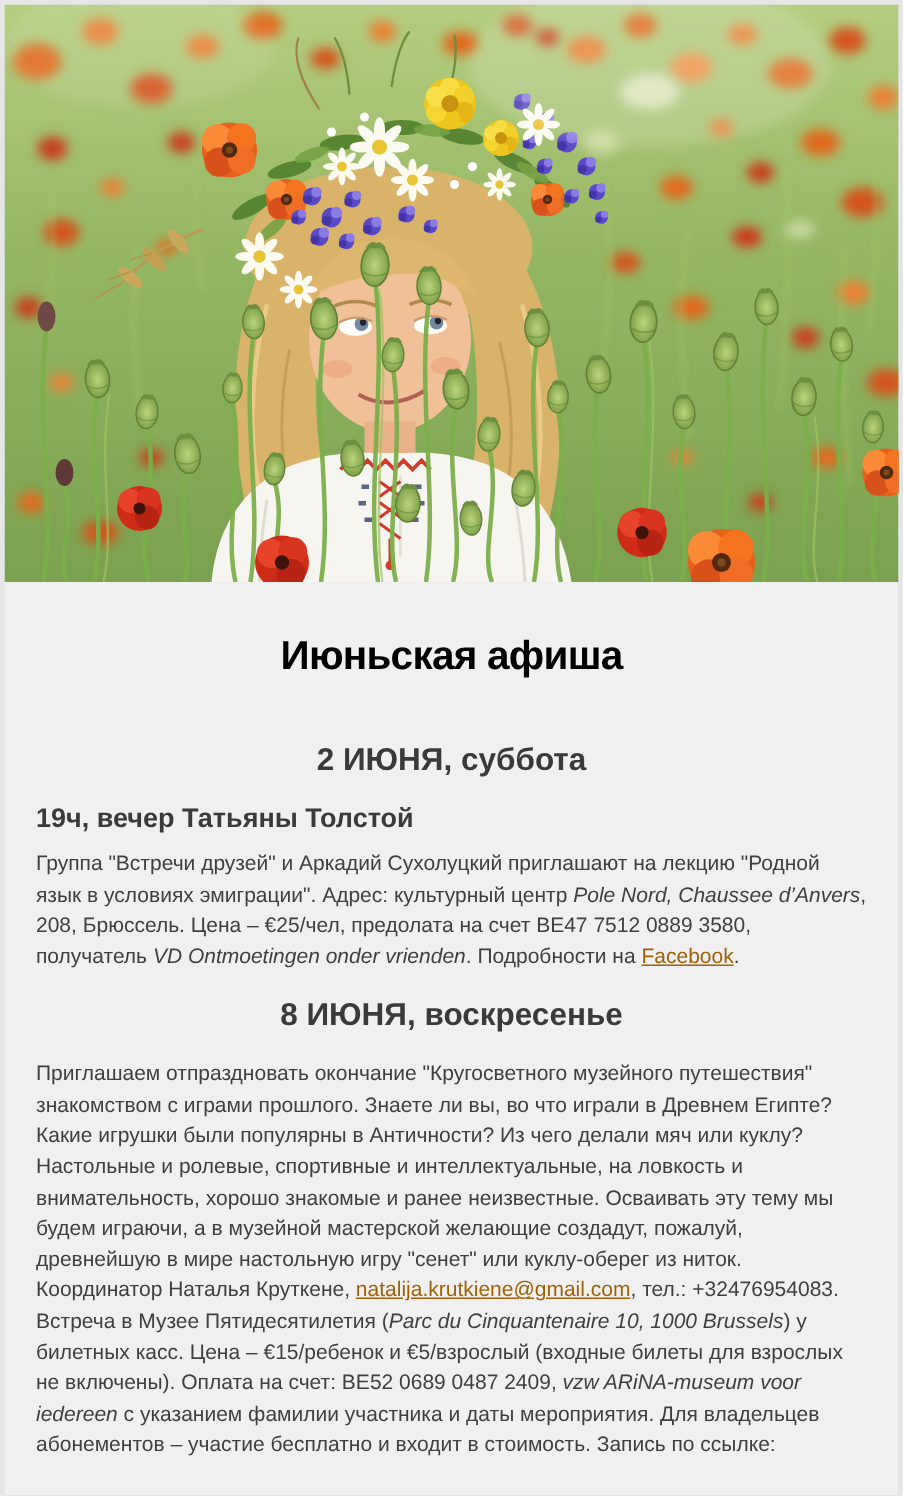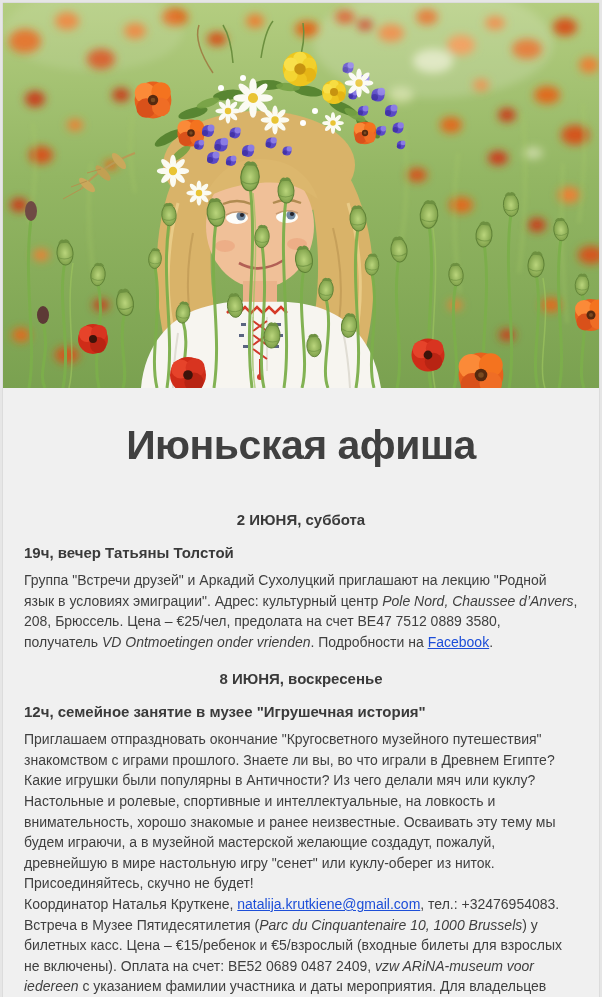--- a/index.html
+++ b/index.html
@@ -11,31 +11,31 @@
   .card{
     position:relative;
     margin:3px 3px 0 3px;
     width:596px;min-height:994px;
     background:#f0f0f0;
     box-shadow:0 0 1px rgba(0,0,0,.25);
   }
   svg.hero{display:block;width:596px;height:385px;}
   h1.title{
     margin:34px 0 0;text-align:center;
-    font-size:41px;font-weight:700;letter-spacing:-0.5px;
-    color:#404040;
+    font-size:27px;font-weight:700;letter-spacing:-0.5px;
+    color:#000000;
   }
   .event{margin-top:42px;padding:0 21px;color:#3d3d3d;}
   .event + .event{margin-top:18px;}
-  .date{margin:16px;text-align:center;font-size:15px;font-weight:700;color:#3a3a3a;}
-  .etitle{margin:7px 0 0;font-size:15px;font-weight:700;color:#3a3a3a;}
+  .date{margin:16px;text-align:center;font-size:21px;font-weight:700;color:#3a3a3a;}
+  .etitle{margin:7px 0 0;font-size:18px;font-weight:700;color:#3a3a3a;}
   .paras{margin-top:9px;font-size:14px;line-height:1.47;color:#3f3f3f;}
   .paras p{margin:0;}
   .paras i{}
-  a.link{color:#1d4ed8;cursor:pointer;}
+  a.link{color:#a16207;cursor:pointer;}
 </style>
 </head>
 <body>
 
 <div class="card">
 
   <svg class="hero" viewBox="0 0 596 385" preserveAspectRatio="none" aria-hidden="true">
     <defs>
       <linearGradient id="field" x1="0" y1="0" x2="0" y2="1">
         <stop offset="0" stop-color="#b4cd80"></stop>
@@ -354,21 +354,19 @@
   <section class="event">
     <h3 class="date">2 ИЮНЯ, суббота</h3>
     <h4 class="etitle">19ч, вечер Татьяны Толстой</h4>
     <div class="paras">
         <p><span>Группа "Встречи друзей" и Аркадий Сухолуцкий приглашают на лекцию "Родной язык в условиях эмиграции". Адрес: культурный центр </span><i>Pole Nord, Chaussee d’Anvers</i><span>, 208, Брюссель. Цена – €25/чел, предолата на счет BE47 7512 0889 3580, получатель </span><i>VD Ontmoetingen onder vrienden</i><span>. Подробности на </span><a href="#" class="link">Facebook</a><span>.</span></p>
       </div>
   </section>
 
   <section class="event">
     <h3 class="date">8 ИЮНЯ, воскресенье</h3>
-    <h4 class="etitle">12ч, семейное занятие в музее "Игрушечная история"</h4>
     <div class="paras">
         <p><span>Приглашаем отпраздновать окончание "Кругосветного музейного путешествия" знакомством с играми прошлого. Знаете ли вы, во что играли в Древнем Египте? Какие игрушки были популярны в Античности? Из чего делали мяч или куклу? Настольные и ролевые, спортивные и интеллектуальные, на ловкость и внимательность, хорошо знакомые и ранее неизвестные. Осваивать эту тему мы будем играючи, а в музейной мастерской желающие создадут, пожалуй, древнейшую в мире настольную игру "сенет" или куклу-оберег из ниток.</span></p>
-        <p><span>Присоединяйтесь, скучно не будет!</span></p>
         <p><span>Координатор Наталья Круткене, </span><a href="#" class="link">natalija.krutkiene@gmail.com</a><span>, тел.: +32476954083. Встреча в Музее Пятидесятилетия (</span><i>Parc du Cinquantenaire 10, 1000 Brussels</i><span>) у билетных касс. Цена – €15/ребенок и €5/взрослый (входные билеты для взрослых не включены). Оплата на счет: BE52 0689 0487 2409, </span><i>vzw ARiNA-museum voor iedereen</i><span> с указанием фамилии участника и даты мероприятия. Для владельцев абонементов – участие бесплатно и входит в стоимость. Запись по ссылке: </span></p>
       </div>
   </section>
 
 </div>
 
 </body></html>

